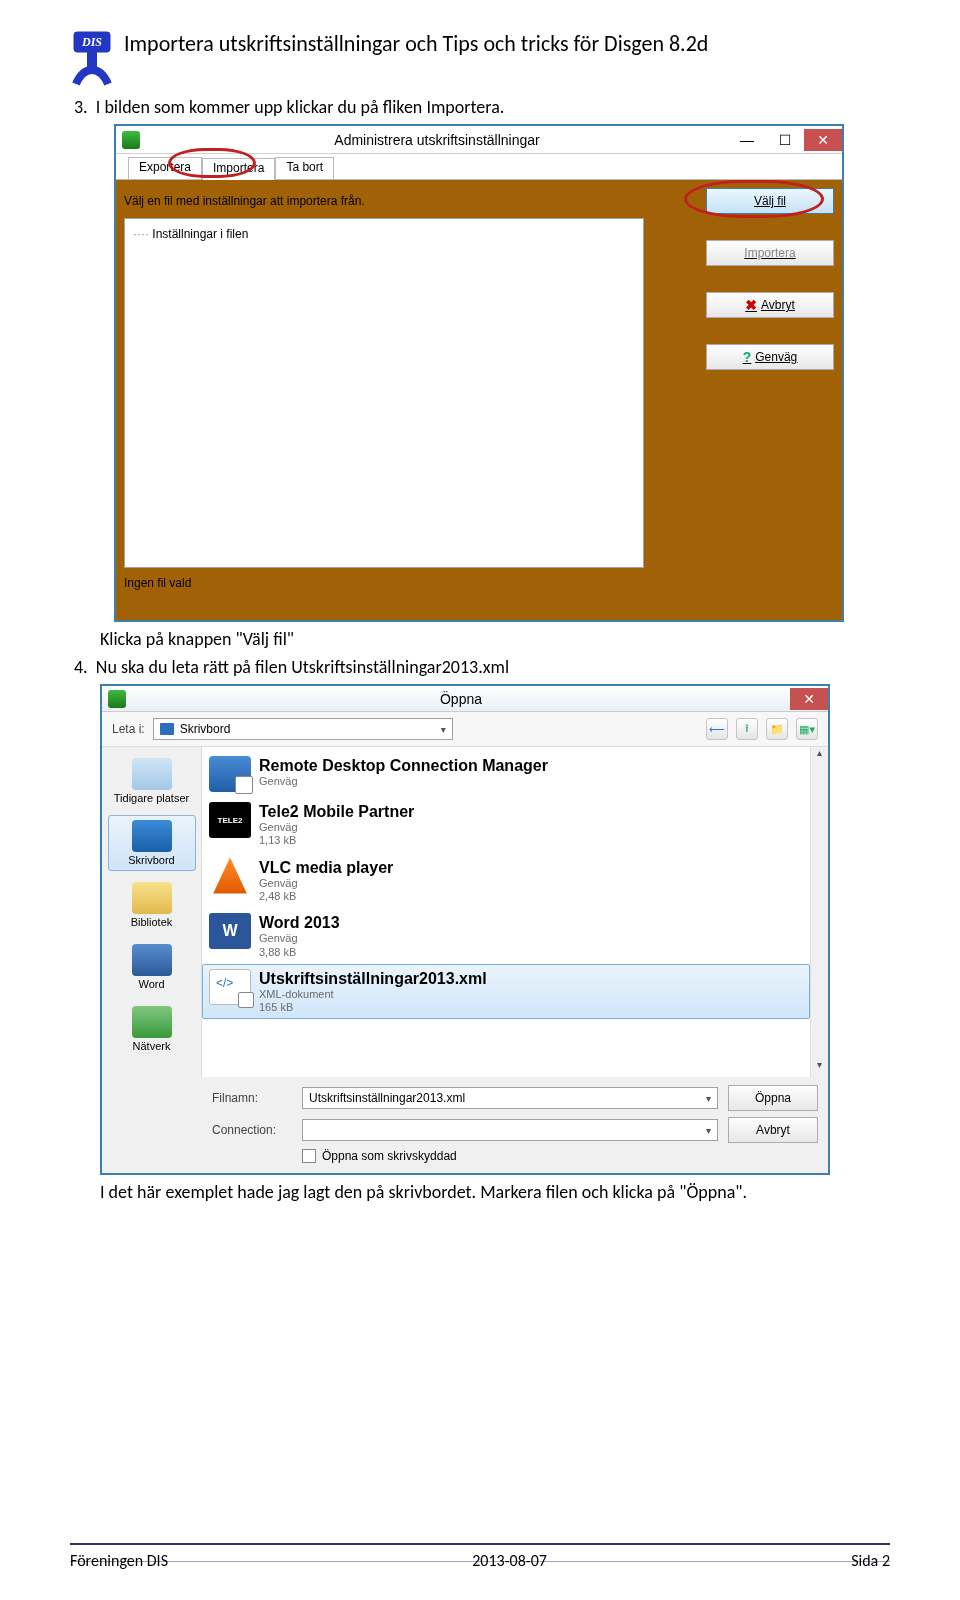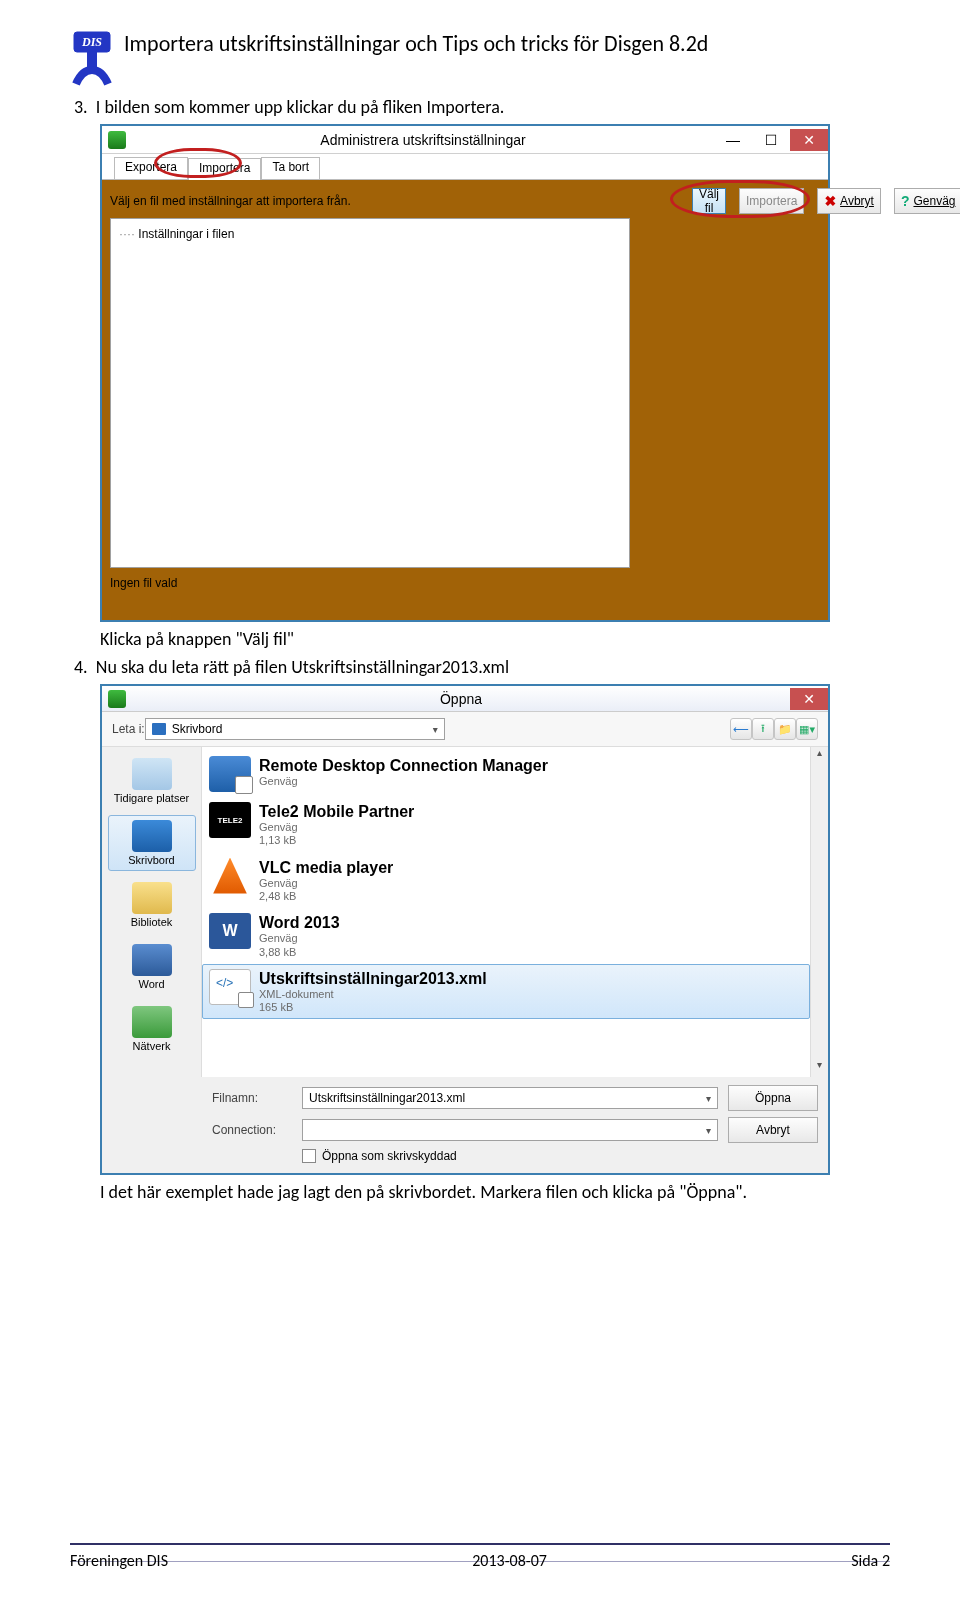--- a/index.html
+++ b/index.html
@@ -18,21 +18,21 @@
   .doc-title { font-size: 22px; font-weight: 400; }
   .body-text { font-size: 18px; margin: 6px 0 6px 0; }
   .numbered { padding-left: 30px; text-indent: -26px; }
   .indented { padding-left: 30px; }
 
   
   .win1 {
     border: 2px solid #3c7fb1;
     background: #f0f0f0;
     width: 730px;
-    margin-left: 30px;
+    margin-left: 44px;
     font-family: "Segoe UI", Tahoma, sans-serif;
     font-size: 13px;
     color: #000;
   }
   .titlebar1 {
     background: #fff;
     display: flex;
     align-items: center;
     height: 28px;
     border-bottom: 1px solid #d0d0d0;
@@ -48,42 +48,42 @@
   .tabrow { background:#fff; padding: 2px 2px 0 2px; height:26px; display:flex; align-items:flex-end; gap:0; border-bottom:1px solid #bbb;}
   .tab { border:1px solid #bbb; border-bottom:none; background:#fff; padding:2px 10px; font-size:12px; height:22px; }
   .tab.active { background:#fff; position:relative; top:1px; }
   .redcircle { position:absolute; border:3px solid #c21f1f; border-radius:50%/60%; pointer-events:none; }
   .win1-body { background:#a16207; padding:8px; min-height:440px; position:relative; display:flex; border-top:none;}
   .win1-left { flex:1; }
   .instr { font-size:12px; margin:6px 0 10px 0; }
   .treebox { border:1px solid #a0a0a0; background:#fff; height:350px; width:520px; padding:8px; font-size:12px;}
   .treeitem::before { content:"···· "; color:#888; }
   .chosen { font-size:12px; margin-top:8px; }
-  .win1-right { width:140px; padding-left:12px; display:flex; gap:13px; }
+  .win1-right { width:140px; padding-left:12px; display:flex; flex-direction:column; gap:26px;text-decoration:underline; }
   .btn { border:1px solid #acacac; background:linear-gradient(#fdfdfd,#e8e8e8); padding:4px 6px; font-size:12px; text-align:center; display:flex; align-items:center; justify-content:center; gap:4px; height:26px;}
   .btn.primary { border:1px solid #3c7fb1; background:linear-gradient(#eaf6fd,#c6e2f5);}
   .btn.disabled { color:#888; }
   .btn .x { color:#c00; font-weight:bold; font-size:14px;}
   .btn .q { color:#1a7; font-weight:bold; font-size:14px;}
 
   
   .win2 {
     border: 2px solid #3c7fb1;
     background:#f0f0f0;
     width: 730px;
     margin-left: 30px;
     font-family: "Segoe UI", Tahoma, sans-serif;
     font-size:12px;
   }
   .titlebar2 {
     background: linear-gradient(#fff,#eaeef7);
     height:26px; display:flex; align-items:center; border-bottom:1px solid #ccc;
   }
   .titlebar2 .title { flex:1; text-align:center; font-size:14px; }
-  .toolbar2 { background:#f7f7f7; padding:6px 10px; display:flex; align-items:center; border-bottom:1px solid #ddd;}
+  .toolbar2 { background:#f7f7f7; padding:6px 10px; display:flex; align-items:center; gap:8px; border-bottom:1px solid #ddd;}
   .label { color:#444; }
   .combo { border:1px solid #a0a0a0; background:#fff; height:22px; display:flex; align-items:center; padding:0 6px; font-size:12px; }
   .combo .chev { margin-left:auto; color:#555; font-size:10px; }
   .tbicon { width:22px; height:22px; border:1px solid #c5c5c5; background:linear-gradient(#fff,#e5e5e5); border-radius:3px; display:flex; align-items:center; justify-content:center; font-size:11px; color:#2a6; }
   .win2-body { display:flex; background:#fff; min-height:330px; }
   .placesbar { width:100px; background:#f0f0f0; border-right:1px solid #ddd; padding:6px 2px; display:flex; flex-direction:column; gap:6px; align-items:center;}
   .place { width:88px; text-align:center; font-size:11px; padding:4px 0; border:1px solid transparent; border-radius:3px;}
   .place.sel { background:linear-gradient(#eaf3fb,#cfe4f7); border:1px solid #8ab6dd;}
   .place .pic { width:40px; height:32px; margin:0 auto 2px; border-radius:4px;}
   .pic.recent { background:linear-gradient(#cfe5f5,#a4c7e6);}

